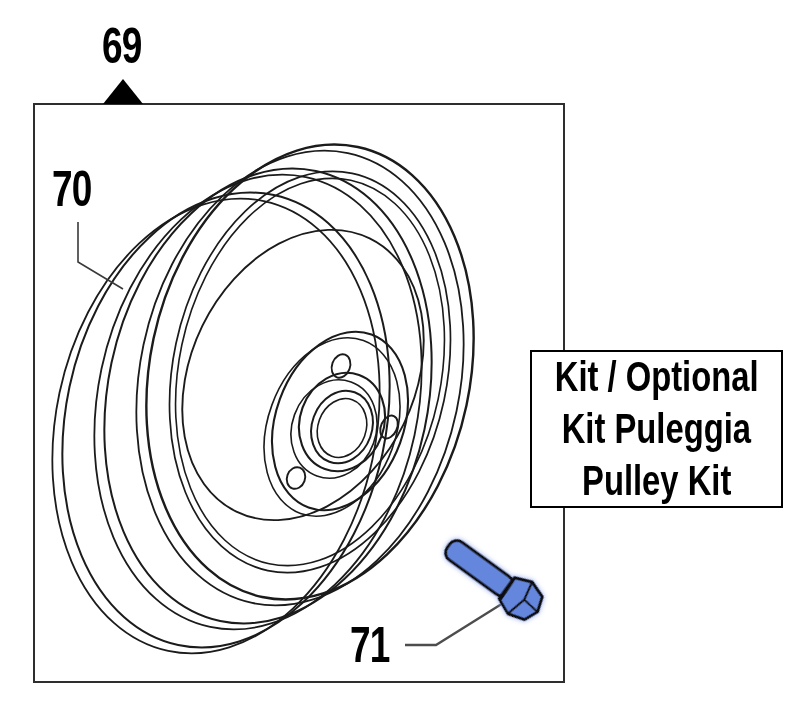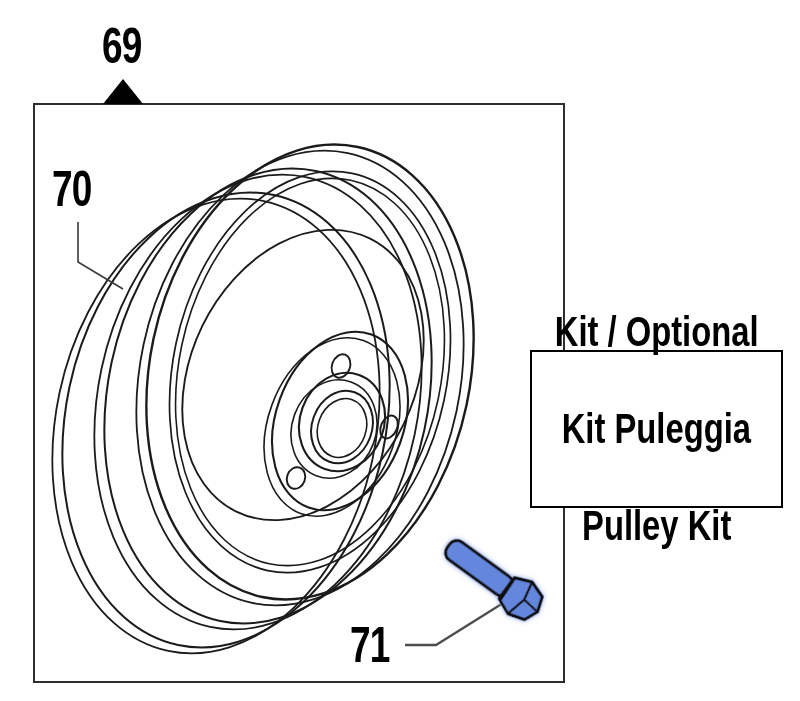--- a/index.html
+++ b/index.html
@@ -13,21 +13,21 @@
   }
   .art{position:absolute;left:0;top:0;width:800px;height:701px;z-index:2;}
   .num{
     position:absolute;z-index:4;color:#000;
     font:700 50px "Liberation Sans",sans-serif;line-height:50px;
     letter-spacing:-1px;transform:scaleX(.74);transform-origin:0 0;white-space:nowrap;
   }
   .kit{
     position:absolute;left:530px;top:350px;width:253px;height:158px;
     background:#ffffff;border:2.5px solid #000;box-sizing:border-box;z-index:3;
-    display:flex;flex-direction:column;justify-content:center;align-items:center;gap:45px;
+    display:flex;flex-direction:column;justify-content:center;align-items:center;
   }
   .kit span{
     display:block;color:#000;white-space:nowrap;
     font:700 42px "Liberation Sans",sans-serif;line-height:52px;
     transform:scaleX(.78);transform-origin:center;
   }
   svg .ln{fill:none;stroke:#1b1b1b;}
 </style>
 </head>
 <body>

